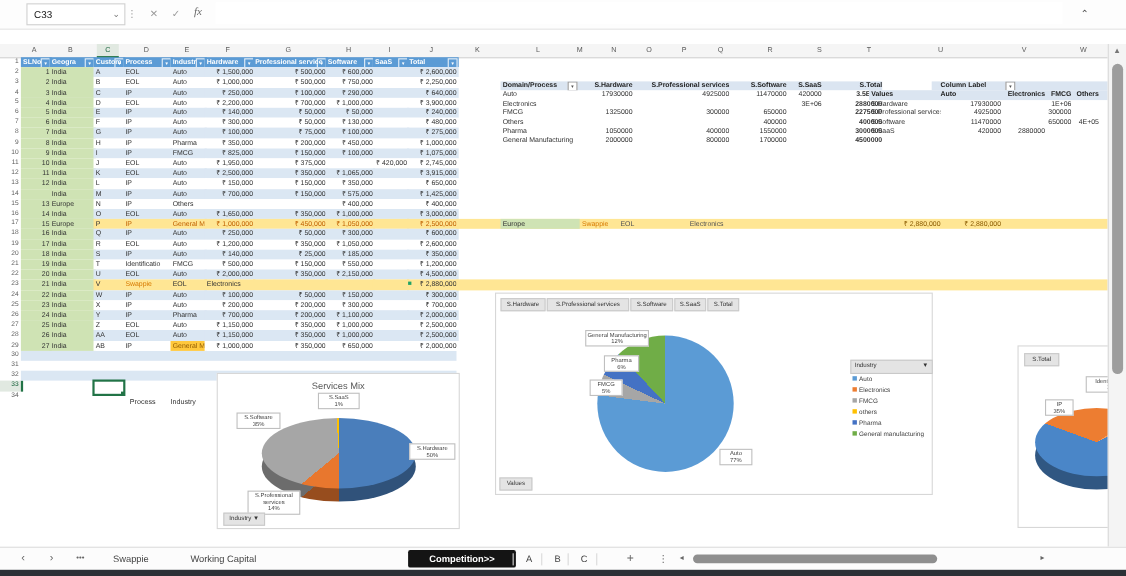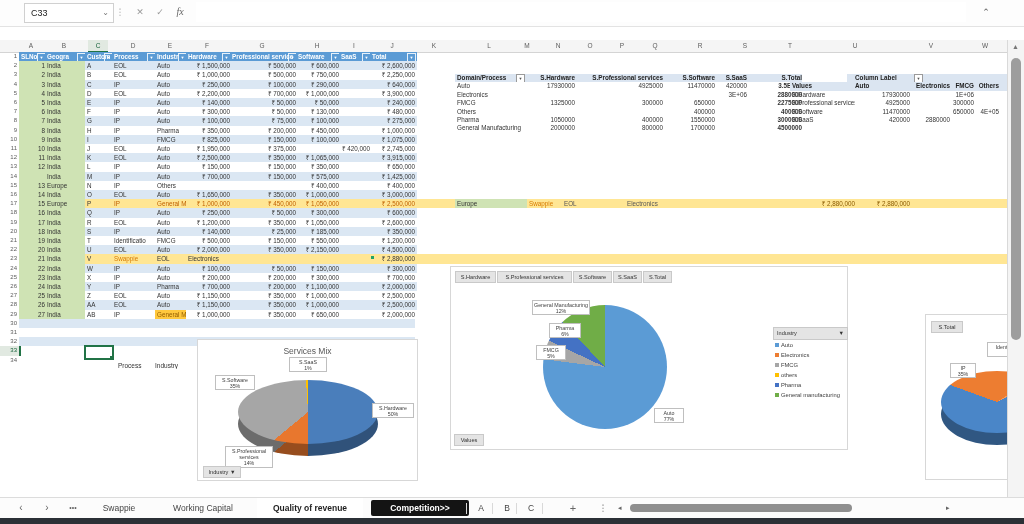--- a/index.html
+++ b/index.html
@@ -585,21 +585,20 @@
     <div id="v-up">▲</div>
     <div id="v-thumb"></div>
   </div>
 
   <div id="tabbar">
       <div class="tabnav" style="left: 14px; width: 14px; text-align: center;">‹</div>
       <div class="tabnav" style="left: 40px; width: 14px; text-align: center;">›</div>
       <div class="tabnav" style="left: 62px; width: 22px; font-size: 7px; text-align: center;">•••</div>
       <div class="tab" style="left: 88px; width: 62px;">Swappie</div>
       <div class="tab" style="left: 155px; width: 96px;">Working Capital</div>
-      <div class="tab active" style="left: 257px; width: 106px;">Quality of revenue</div>
       <div class="tab dark" style="left: 371px; width: 98px;">Competition&gt;&gt;</div>
       <div class="tab" style="left: 468px; width: 26px;">A</div>
       <div class="tab" style="left: 494px; width: 26px;">B</div>
       <div class="tab" style="left: 518px; width: 26px;">C</div>
       <div class="tabsep" style="left: 466px;"></div>
       <div class="tabsep" style="left: 492px;"></div>
       <div class="tabsep" style="left: 516px;"></div>
       <div class="tabsep" style="left: 542px;"></div>
       <div class="tabnav" style="left: 566px; width: 14px; font-size: 11px; text-align: center;">+</div>
       <div class="tabnav" style="left: 598px; width: 10px; font-size: 9px; text-align: center;">⋮</div>

